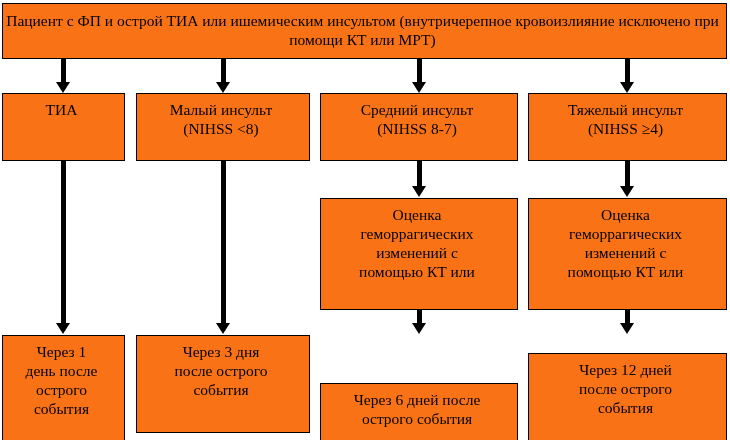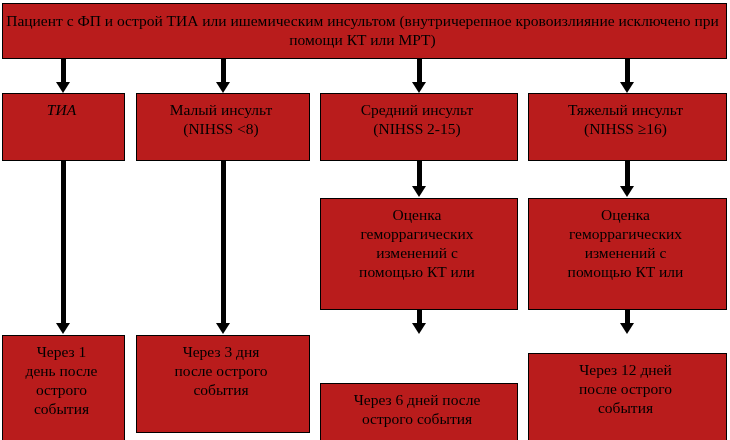--- a/index.html
+++ b/index.html
@@ -14,21 +14,21 @@
     height: 440px;
     background: #ffffff;
     font-family: "Liberation Serif", "DejaVu Serif", serif;
     color: #000000;
     overflow: hidden;
   }
   .node {
     position: absolute;
     box-sizing: border-box;
     border: 1.6px solid #000000;
-    background: #b91c1c;
+    background: #f97316;
     display: flex;
     align-items: flex-start;
     justify-content: center;
     text-align: center;
     line-height: 1.22;
     padding-top: 7px;
     padding-right: 4px;
     font-size: 15.5px;
     white-space: pre-line;
   }
@@ -83,34 +83,34 @@
   </div>
   <div class="arrow" style="left:419px; top:59px; height:34px;">
     <div class="shaft" style="height:24px;"></div>
     <div class="head" style="top:23px;"></div>
   </div>
   <div class="arrow" style="left:627px; top:59px; height:34px;">
     <div class="shaft" style="height:24px;"></div>
     <div class="head" style="top:23px;"></div>
   </div>
 
-  <div class="node" style="left:2px; top:93px; width:123px; height:68px;font-style:italic;">
+  <div class="node" style="left:2px; top:93px; width:123px; height:68px;">
     <span class="txt">ТИА</span>
   </div>
   <div class="node" style="left:136px; top:93px; width:174px; height:68px;">
     <span class="txt">Малый инсульт
 (NIHSS &lt;8)</span>
   </div>
   <div class="node" style="left:320px; top:93px; width:198px; height:68px;">
     <span class="txt">Средний инсульт
-(NIHSS 2-15)</span>
+(NIHSS 8-7)</span>
   </div>
   <div class="node" style="left:528px; top:93px; width:199px; height:68px;">
     <span class="txt">Тяжелый инсульт
-(NIHSS ≥16)</span>
+(NIHSS ≥4)</span>
   </div>
 
   <div class="arrow" style="left:63px; top:161px; height:174px;">
     <div class="shaft" style="height:163px;"></div>
     <div class="head" style="top:162px;"></div>
   </div>
   <div class="arrow" style="left:223px; top:161px; height:174px;">
     <div class="shaft" style="height:163px;"></div>
     <div class="head" style="top:162px;"></div>
   </div>

